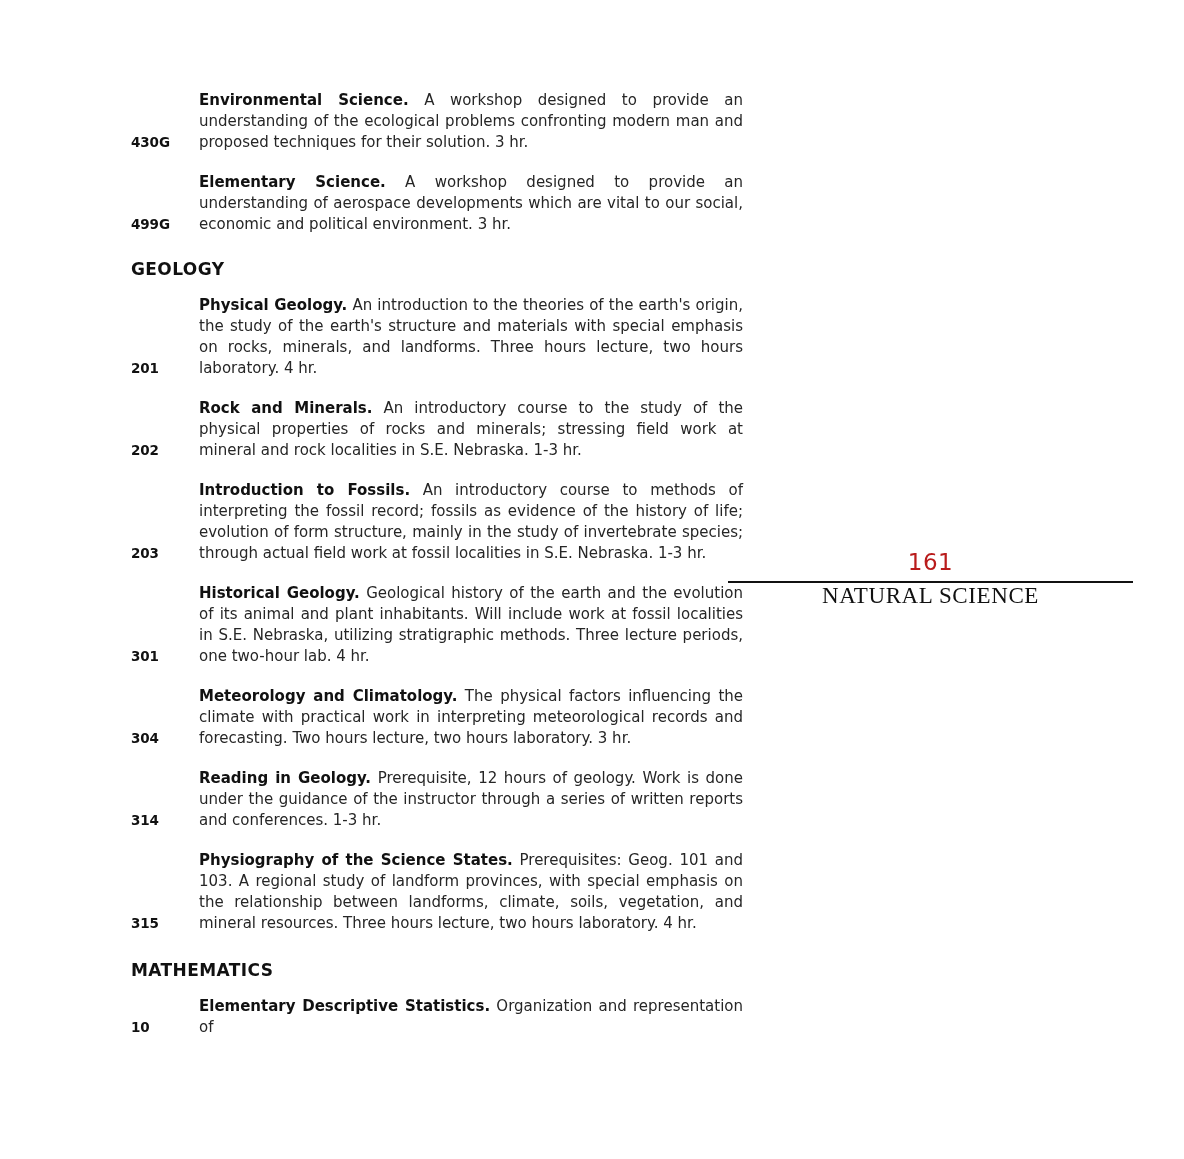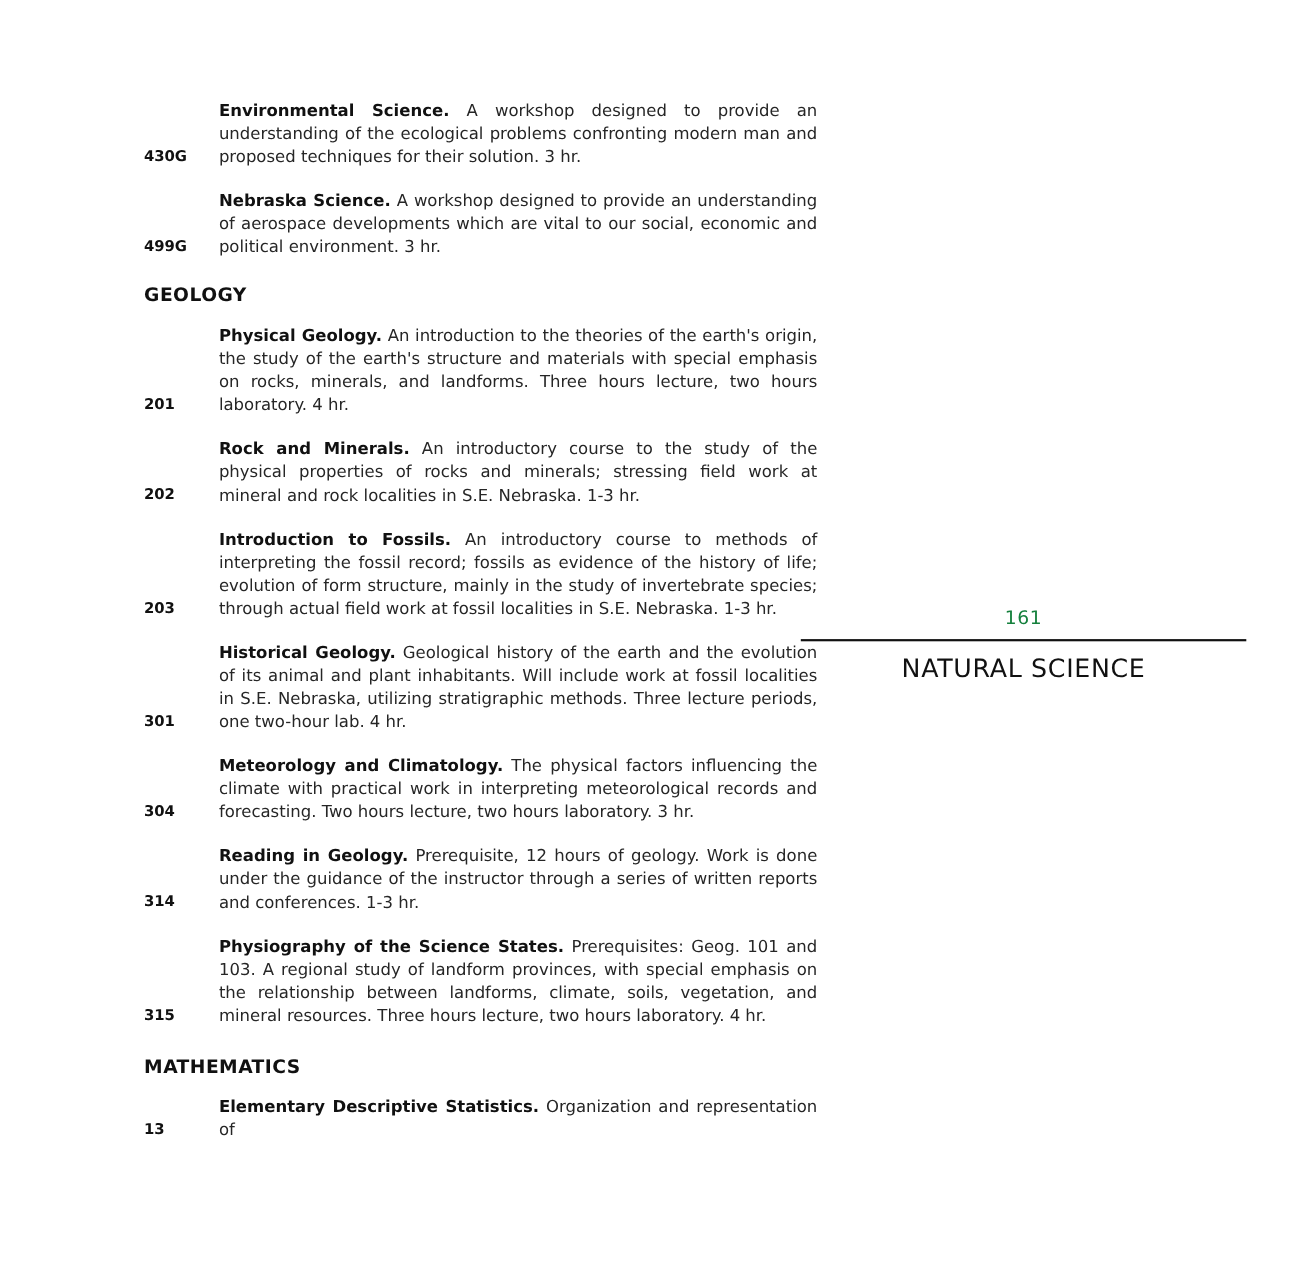--- a/index.html
+++ b/index.html
@@ -73,55 +73,55 @@
 
   
   #page-marker {
     position: absolute;
     left: 728px;
     top: 548px;
     width: 405px;
     text-align: center;
   }
   #page-number {
-    font-size: 17px;
-    color: #15803d;
+    font-size: 23px;
+    color: #b91c1c;
     letter-spacing: 0.5px;
     line-height: 28px;
     padding-bottom: 3px;
   }
   #rule {
     height: 2px;
     background: #111;
     width: 100%;
     margin: 2px 0 0 0;
   }
   #running-head {
     font-size: 23px;
     letter-spacing: 0.6px;
     color: #111;
-    margin-top: 12px;
+    font-family: Liberation Serif, serif;
   }
 </style>
 </head>
 <body>
 
 <div id="page">
 
   <div id="course-column">
 
     <div class="entry">
       <div class="code">430G</div>
       <div class="body"><span class="title">Environmental Science.</span><span> A workshop designed to provide an understanding of the ecological problems confronting modern man and proposed techniques for their solution. 3 hr.</span></div>
     </div>
 
 
     <div class="entry">
       <div class="code">499G</div>
-      <div class="body"><span class="title">Nebraska Science.</span><span> A workshop designed to provide an understanding of aerospace developments which are vital to our social, economic and political environment. 3 hr.</span></div>
+      <div class="body"><span class="title">Elementary Science.</span><span> A workshop designed to provide an understanding of aerospace developments which are vital to our social, economic and political environment. 3 hr.</span></div>
     </div>
 
     <div class="section-head first">GEOLOGY</div>
 
     <div class="entry">
       <div class="code">201</div>
       <div class="body"><span class="title">Physical Geology.</span><span> An introduction to the theories of the earth's origin, the study of the earth's structure and materials with special emphasis on rocks, minerals, and landforms. Three hours lecture, two hours laboratory. 4 hr.</span></div>
     </div>
 
     <div class="entry">
@@ -150,21 +150,21 @@
     </div>
 
     <div class="entry">
       <div class="code">315</div>
       <div class="body"><span class="title">Physiography of the Science States.</span><span> Prerequisites: Geog. 101 and 103. A regional study of landform provinces, with special emphasis on the relationship between landforms, climate, soils, vegetation, and mineral resources. Three hours lecture, two hours laboratory. 4 hr.</span></div>
     </div>
 
     <div class="section-head">MATHEMATICS</div>
 
     <div class="entry last">
-      <div class="code">13</div>
+      <div class="code">10</div>
       <div class="body"><span class="title">Elementary Descriptive Statistics.</span><span> Organization and representation of</span></div>
     </div>
 
   </div>
 
   <div id="page-marker">
     <div id="page-number">161</div>
     <div id="rule"></div>
     <div id="running-head">NATURAL SCIENCE</div>
   </div>

